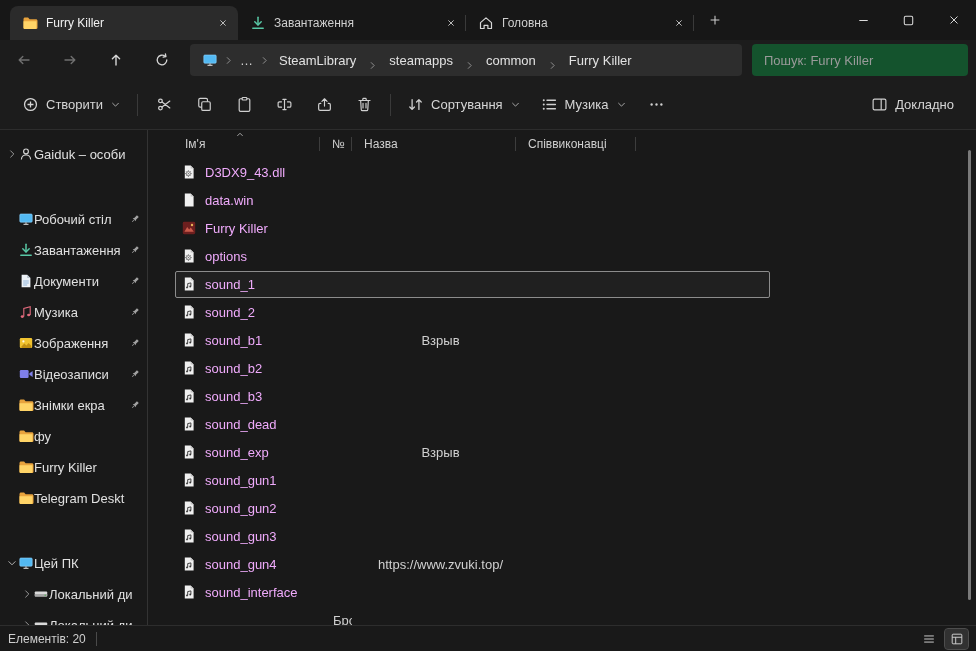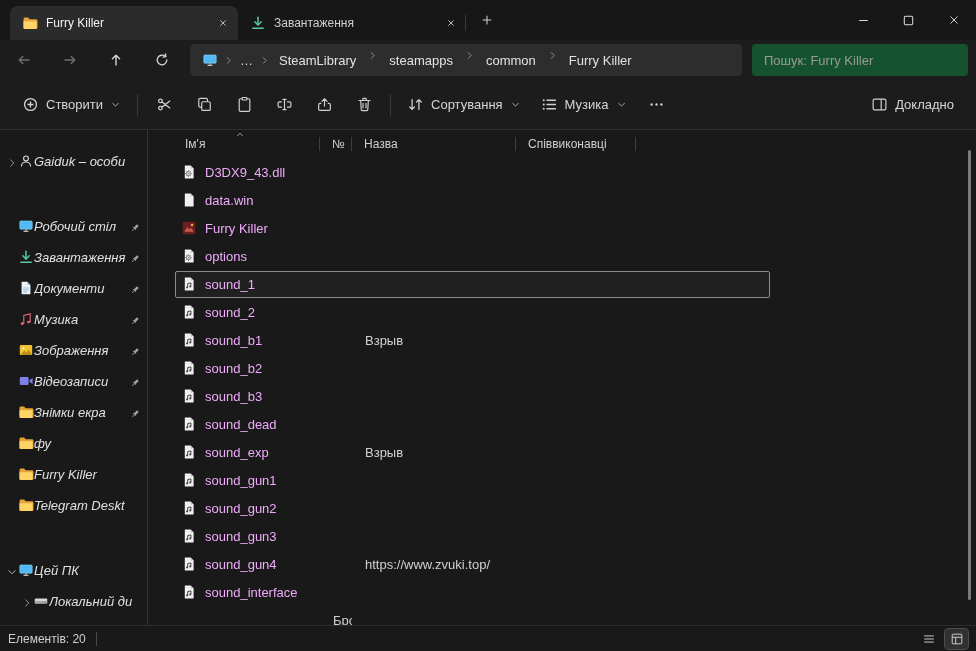--- a/index.html
+++ b/index.html
@@ -32,61 +32,61 @@
   
   .navbar { height:40px; background:#1c1c1c; display:flex; align-items:center; padding:0 8px 0 6px; gap:10px; }
   .nav-btn { width:36px; height:32px; border:none; background:transparent; border-radius:4px; display:flex; align-items:center; justify-content:center; }
   .nav-btn .ic { width:16px; height:16px; }
   .breadcrumb {
     flex:1; height:32px; background:#2d2d2d; border-radius:4px;
     display:flex; align-items:center; padding:0 8px; gap:1px; overflow:hidden;
   }
   .bc-icon { width:16px; height:16px; margin:0 4px; flex-shrink:0; }
   .bc-chev { width:11px; height:11px; flex-shrink:0; }
-  .crumbs { display:flex; align-items:flex-start; gap:3px; }
+  .crumbs { display:flex; align-items:flex-end; gap:3px; }
   .crumb { padding:3px 8px; border-radius:4px; white-space:nowrap; color:#e2e2e2; }
   .crumb.overflow { padding:3px 5px; color:#cfcfcf; }
   .search {
     width:216px; height:32px; background:#14532d; border:none; border-radius:4px;
     color:#e4e4e4; padding:0 12px; font-size:13px; font-family:inherit; outline:none;
   }
   .search::placeholder { color:#9a9a9a; }
   
   .toolbar { height:50px; background:#1c1c1c; border-bottom:1px solid #2d2d2d; display:flex; align-items:center; padding:0 12px; }
   .tb-btn { height:36px; border:none; background:transparent; border-radius:4px; display:flex; align-items:center; gap:7px; padding:0 10px; color:#d6d6d6; font-size:13px; font-family:inherit; }
   .tb-icon-btn { width:40px; justify-content:center; padding:0; }
   .tb-ic { width:17px; height:17px; flex-shrink:0; }
   .tb-chev { width:11px; height:11px; flex-shrink:0; }
   .tb-sep { width:1px; height:22px; background:#3a3a3a; margin:0 6px; }
   .tb-spacer { flex:1; }
   
   .body { position:absolute; top:130px; left:0; right:0; bottom:26px; display:flex; overflow:hidden; }
   .sidebar { width:148px; flex-shrink:0; border-right:1px solid #333; padding-top:8px; overflow:hidden; }
-  .side-item { height:30px; margin:1px 3px; display:flex; align-items:flex-end; padding:0 3px; border-radius:4px; color:#e0e0e0; position:relative; overflow:hidden;font-style:italic; }
+  .side-item { height:30px; margin:1px 3px; display:flex; align-items:center; padding:0 3px; border-radius:4px; color:#e0e0e0; position:relative; overflow:hidden; }
   .side-item.indent1 { padding-left:18px; }
   .side-chevron { width:12px; height:12px; flex-shrink:0; }
   .side-icon { width:16px; height:16px; flex-shrink:0; }
   .side-label { flex:1; white-space:nowrap; overflow:hidden; }
   .side-pin { width:12px; height:12px; flex-shrink:0; opacity:.85; }
   .side-spacer { height:33px; }
   
   .main { flex:1; position:relative; overflow:hidden; }
   .cols, .row { display:grid; grid-template-columns:160px 32px 164px 120px 139px; padding-left:12px; }
   .cols { height:28px; align-items:center; font-size:12px; color:#cfcfcf; }
   .col { position:relative; padding-left:12px; height:28px; display:flex; align-items:center; }
   .col-name { padding-left:25px; }
   .col::after { content:""; position:absolute; right:0; top:7px; height:14px; width:1px; background:#3d3d3d; }
   .sort-caret { position:absolute; top:0; left:50%; transform:translateX(-50%); width:9px; height:9px; }
   .row { height:28px; align-items:center; position:relative; font-size:13px; }
   .cell { white-space:nowrap; overflow:hidden; }
   .cell-name { display:flex; align-items:center; gap:8px; padding-left:21px; }
   .file-icon { width:16px; height:16px; flex-shrink:0; }
   .file-name { white-space:nowrap; overflow:hidden; color:#f0abfc; }
   .cell-num, .cell-artists, .cell-album { padding-left:12px; color:#d0d0d0; }
-  .cell-title { padding-left:13px; color:#d0d0d0; }
+  .cell-title { padding-left:13px; color:#d0d0d0;text-align:center; }
   .row.selected::before { content:""; position:absolute; left:27px; top:1px; width:593px; height:25px; border:1px solid #8c8c8c; border-radius:2px; background:rgba(255,255,255,0.03); pointer-events:none; }
   .vscroll { position:absolute; right:5px; top:20px; width:3px; height:450px; background:#7a7a7a; border-radius:2px; }
   
   .statusbar { position:absolute; left:0; right:0; bottom:0; height:26px; background:#191919; border-top:1px solid #2d2d2d; display:flex; align-items:center; padding:0 8px; font-size:12px; color:#cfcfcf; gap:10px; }
   .status-sep { width:1px; height:14px; background:#4a4a4a; }
   .status-right { margin-left:auto; display:flex; gap:5px; }
   .status-view-btn { width:23px; height:20px; border:none; background:transparent; border-radius:3px; display:flex; align-items:center; justify-content:center; }
   .status-view-btn .ic { width:14px; height:14px; }
   .status-view-btn.active { background:#313131; outline:1px solid #4d4d4d; }
 </style>
@@ -113,20 +113,33 @@
   </div>
         <div class="tab">
     <span class="tab-icon">
             <svg viewBox="0 0 16 16" fill="none" stroke="#58c7a5" stroke-width="1.5" stroke-linecap="round" stroke-linejoin="round">
               <path d="M8 2.2v7.6"></path>
               <path d="M4.8 6.8 8 10l3.2-3.2"></path>
               <path d="M2.8 13.2h10.4"></path>
             </svg>
           </span>
     <span class="tab-label">Завантаження</span>
+    <button class="tab-close">
+            <svg viewBox="0 0 16 16" fill="none" stroke="#bdbdbd" stroke-width="1.3">
+              <path d="M4.5 4.5l7 7M11.5 4.5l-7 7"></path>
+            </svg>
+          </button>
+  </div>
+        <div class="tab">
+    <span class="tab-icon">
+            <svg viewBox="0 0 16 16" fill="none" stroke="#d8d8d8" stroke-width="1.2" stroke-linejoin="round">
+              <path d="M2.5 7.6 8 2.9l5.5 4.7v5.9h-3.6v-3.2H6.1v3.2H2.5z"></path>
+            </svg>
+          </span>
+    <span class="tab-label">Головна</span>
     <button class="tab-close">
             <svg viewBox="0 0 16 16" fill="none" stroke="#bdbdbd" stroke-width="1.3">
               <path d="M4.5 4.5l7 7M11.5 4.5l-7 7"></path>
             </svg>
           </button>
   </div>
       </div>
     <button class="new-tab">
         <svg viewBox="0 0 16 16" fill="none" stroke="#cfcfcf" stroke-width="1.2">
           <path d="M8 3v10M3 8h10"></path>

